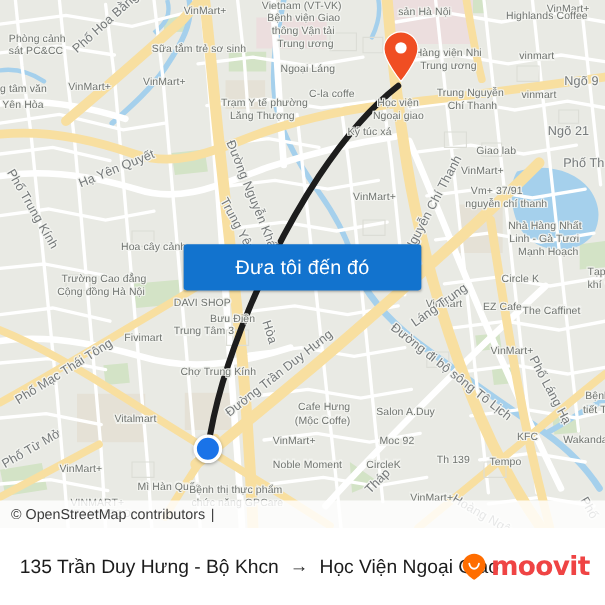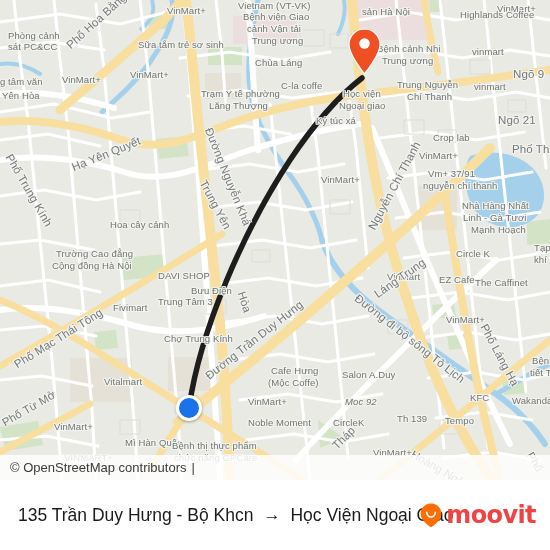--- a/index.html
+++ b/index.html
@@ -265,56 +265,56 @@
         <div class="lbl poi" style="left: 164px; top: 333px;">Chợ Trung Kính</div>
         <div class="lbl street big" style="left: 0px; top: 418px; transform: rotate(-30deg);">Phố Từ Mở</div>
         <div class="lbl poi" style="left: 54px; top: 421px;">VinMart+</div>
         <div class="lbl poi" style="left: 64px; top: 452px;">VINMART+</div>
         <div class="lbl poi" style="left: 60px; top: 462px;">CT1 VIMECO</div>
         <div class="lbl poi" style="left: 125px; top: 437px;">Mì Hàn Quốc</div>
         <div class="lbl poi" style="left: 172px; top: 440px;">Bệnh thị thực phẩm</div>
         <div class="lbl poi" style="left: 174px; top: 452px;">chức năng GPCare</div>
         <div class="lbl poi" style="left: 238px; top: 0px;">Vietnam (VT-VK)</div>
         <div class="lbl poi" style="left: 243px; top: 11px;">Bệnh viện Giao</div>
-        <div class="lbl poi" style="left: 247px; top: 23px;">cảnh Vận tải</div>
+        <div class="lbl poi" style="left: 247px; top: 23px;">thông Vận tải</div>
         <div class="lbl poi" style="left: 252px; top: 35px;">Trung ương</div>
-        <div class="lbl poi" style="left: 255px; top: 57px;">Chùa Láng</div>
+        <div class="lbl poi" style="left: 255px; top: 57px;">Ngoại Láng</div>
         <div class="lbl poi" style="left: 281px; top: 80px;">C-la coffe</div>
         <div class="lbl poi" style="left: 201px; top: 88px;">Trạm Y tế phường</div>
         <div class="lbl poi" style="left: 209px; top: 100px;">Lăng Thượng</div>
         <div class="lbl poi" style="left: 316px; top: 115px;">Ký túc xá</div>
         <div class="lbl street big" style="left: 214px; top: 126px; transform: rotate(68deg);">Đường Nguyễn Khá</div>
         <div class="lbl street big" style="left: 208px; top: 178px; transform: rotate(62deg);">Trung Yên</div>
         <div class="lbl street big" style="left: 247px; top: 290px; transform: rotate(72deg);">Hòa</div>
         <div class="lbl poi" style="left: 321px; top: 174px;">VinMart+</div>
         <div class="lbl street big" style="left: 203px; top: 372px; transform: rotate(-38deg);">Đường Trần Duy Hưng</div>
         <div class="lbl poi" style="left: 271px; top: 365px;">Cafe Hưng</div>
         <div class="lbl poi" style="left: 268px; top: 377px;">(Mộc Coffe)</div>
         <div class="lbl poi" style="left: 248px; top: 396px;">VinMart+</div>
         <div class="lbl poi" style="left: 248px; top: 417px;">Noble Moment</div>
         <div class="lbl street big" style="left: 330px; top: 443px; transform: rotate(-45deg);">Tháp</div>
         <div class="lbl poi" style="left: 342px; top: 369px;">Salon A.Duy</div>
-        <div class="lbl poi" style="left: 345px; top: 396px; font-style: italic;">Moc 92</div>
+        <div class="lbl poi" style="left: 345px; top: 396px;">Moc 92</div>
         <div class="lbl poi" style="left: 333px; top: 417px;">CircleK</div>
         <div class="lbl poi" style="left: 397px; top: 413px;">Th 139</div>
         <div class="lbl poi" style="left: 445px; top: 415px; text-align: center;">Tempo</div>
         <div class="lbl poi" style="left: 373px; top: 447px;">VinMart+</div>
         <div class="lbl poi" style="left: 362px; top: 6px;">sản Hà Nội</div>
-        <div class="lbl poi" style="left: 377px; top: 43px;">Bệnh cảnh Nhi</div>
+        <div class="lbl poi" style="left: 377px; top: 43px;">Hàng viện Nhi</div>
         <div class="lbl poi" style="left: 382px; top: 55px;">Trung ương</div>
         <div class="lbl poi" style="left: 460px; top: 9px;">Highlands Coffee</div>
         <div class="lbl poi" style="left: 472px; top: 46px;">vinmart</div>
         <div class="lbl poi" style="left: 474px; top: 81px;">vinmart</div>
         <div class="lbl poi" style="left: 397px; top: 79px;">Trung Nguyễn</div>
         <div class="lbl poi" style="left: 407px; top: 91px;">Chí Thanh</div>
         <div class="lbl poi" style="left: 343px; top: 88px;">Học viện</div>
         <div class="lbl poi" style="left: 339px; top: 100px;">Ngoại giao</div>
         <div class="lbl street big" style="left: 513px; top: 68px;">Ngõ 9</div>
         <div class="lbl street big" style="left: 498px; top: 114px;">Ngõ 21</div>
-        <div class="lbl poi" style="left: 433px; top: 132px;">Crop lab</div>
+        <div class="lbl poi" style="left: 433px; top: 132px;">Giao lab</div>
         <div class="lbl street big" style="left: 512px; top: 143px;">Phố Thá</div>
         <div class="lbl street big" style="left: 366px; top: 226px; transform: rotate(-62deg);">Nguyễn Chí Thanh</div>
         <div class="lbl poi" style="left: 419px; top: 150px;">VinMart+</div>
         <div class="lbl poi" style="left: 428px; top: 168px;">Vm+ 37/91</div>
         <div class="lbl poi" style="left: 423px; top: 180px;">nguyễn chí thanh</div>
         <div class="lbl poi" style="left: 462px; top: 200px;">Nhà Hàng Nhất</div>
         <div class="lbl poi" style="left: 463px; top: 212px;">Linh - Gà Tươi</div>
         <div class="lbl poi" style="left: 471px; top: 224px;">Mạnh Hoạch</div>
         <div class="lbl poi" style="left: 456px; top: 248px;">Circle K</div>
         <div class="lbl poi" style="left: 439px; top: 274px;">EZ Cafe</div>
@@ -336,20 +336,23 @@
 
     <div class="origin-dot"></div>
 
     <div class="dest-pin">
       <svg width="33" height="48" viewBox="0 0 33 48">
         <path d="M16.5 1 C7.9 1 1 7.9 1 16.5 C1 27 16.5 46 16.5 46 C16.5 46 32 27 32 16.5 C32 7.9 25.1 1 16.5 1 z" fill="#f04e23" stroke="#ffffff" stroke-width="1.2"></path>
         <circle cx="16.5" cy="15.5" r="5.2" fill="#ffffff"></circle>
       </svg>
     </div>
 
+    <div class="cta">
+      <span>Đưa tôi đến đó</span>
+    </div>
 
     <div class="attrib">
       <span>© OpenStreetMap contributors</span>
       <span class="sep">|</span>
     </div>
   </div>
 
   <div class="bottom">
     <div class="route-title">
       <span>135 Trần Duy Hưng - Bộ Khcn</span>

